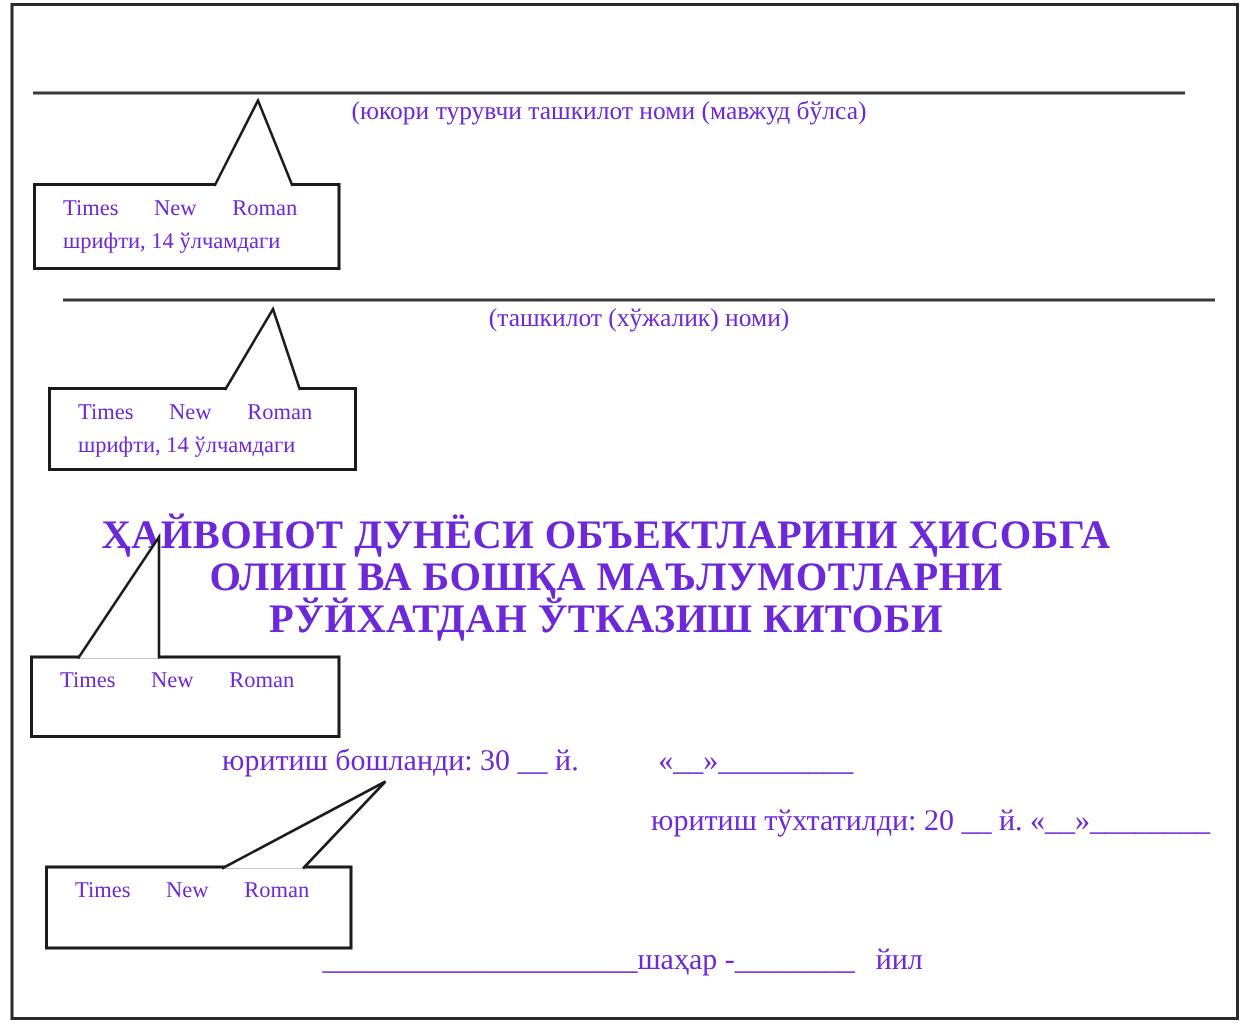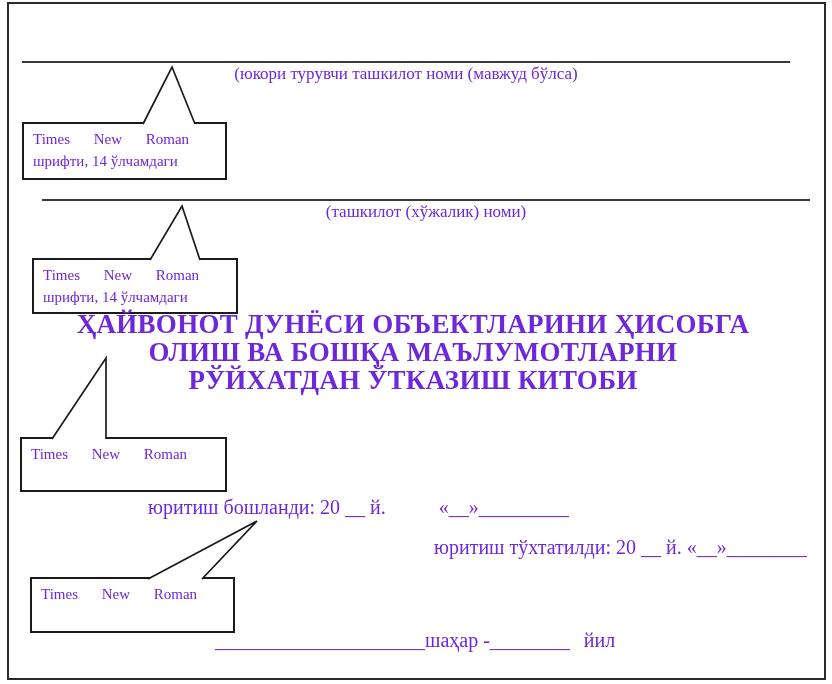--- a/index.html
+++ b/index.html
@@ -7,30 +7,30 @@
         font-family:"Liberation Serif","DejaVu Serif",serif;color:#6d28d9;}
   .frame{position:absolute;left:7px;top:2px;width:819px;height:678px;
          border:2px solid #2a2a2a;box-sizing:border-box;}
   .rule{position:absolute;height:0;border-top:2px solid #3a3a3a;}
   .rule1{left:22px;top:61px;width:768px;}
   .rule2{left:42px;top:199px;width:768px;}
   .caption{position:absolute;font-size:17px;white-space:nowrap;}
   .caption1{left:22px;top:64px;width:768px;text-align:center;}
   .caption2{left:42px;top:202px;width:768px;text-align:center;}
   .callout{position:absolute;border:2px solid #1b1b1b;background:#fff;
-           box-sizing:border-box;padding:5px 9px 4px 9px;font-size:15px;line-height:1.45;}
+           box-sizing:border-box;padding:5px 9px 4px 18px;font-size:15px;line-height:1.45;}
   .callout .l1{display:block;word-spacing:20px;white-space:nowrap;}
   .callout .l2{display:block;white-space:nowrap;}
   .co1{left:22px;top:122px;width:205px;height:58px;}
   .co2{left:32px;top:258px;width:206px;height:56px;}
   .co3{left:20px;top:437px;width:207px;height:55px;}
   .co4{left:30px;top:577px;width:205px;height:56px;}
   .pointer{position:absolute;z-index:3;overflow:visible;}
-  .title{position:absolute;left:0;top:310px;width:808px;text-align:center;
-         font-size:27px;font-weight:bold;line-height:28px;letter-spacing:.3px;margin-left:9px;}
+  .title{position:absolute;left:0;top:342px;width:808px;text-align:center;
+         font-size:27px;font-weight:bold;line-height:28px;letter-spacing:.3px;}
   .fillrow{position:absolute;font-size:20px;white-space:nowrap;}
   .started{left:148px;top:496px;}
   .started .tail{margin-left:48px;}
   .stopped{left:434px;top:536px;}
   .cityrow{left:215px;top:629px;}
   .cityrow .yearlbl{margin-left:14px;}
 </style>
 </head>
 <body>
 
@@ -66,21 +66,21 @@
   </div>
 
   <svg class="pointer" style="left:47px;top:355px;" width="68" height="86">
     <path d="M 5 84 L 59 3 L 59 84" fill="#ffffff" stroke="#1b1b1b" stroke-width="1.7"></path>
   </svg>
   <div class="callout co3">
     <span class="l1">Times New Roman</span>
   </div>
 
   <div class="fillrow started">
-    <span>юритиш бошланди: 20 __ й.</span>
+    <span>юритиш бошланди: 30 __ й.</span>
     <span class="tail">«__»_________</span>
   </div>
   <div class="fillrow stopped">юритиш тўхтатилди: 20 __ й. «__»________</div>
 
   <svg class="pointer" style="left:143px;top:518px;" width="122" height="63">
     <path d="M 5 61 L 114 3 L 59 61" fill="#ffffff" stroke="#1b1b1b" stroke-width="1.7"></path>
   </svg>
   <div class="callout co4">
     <span class="l1">Times New Roman</span>
   </div>

